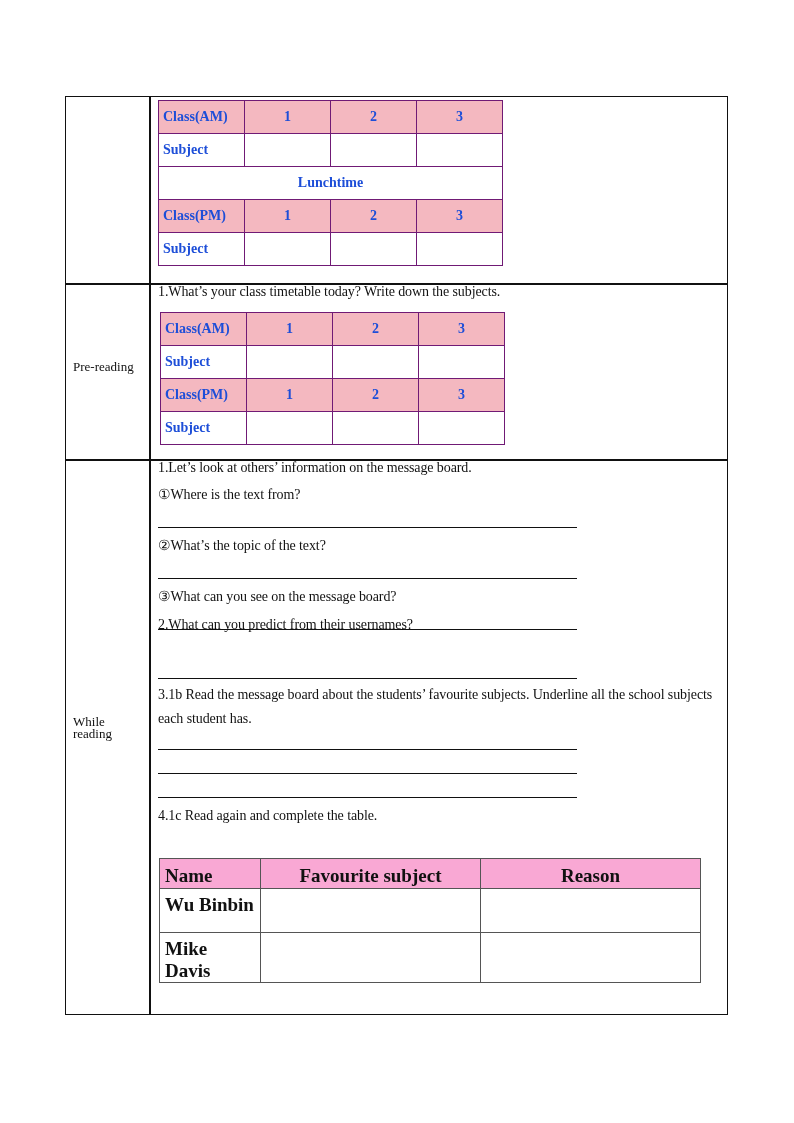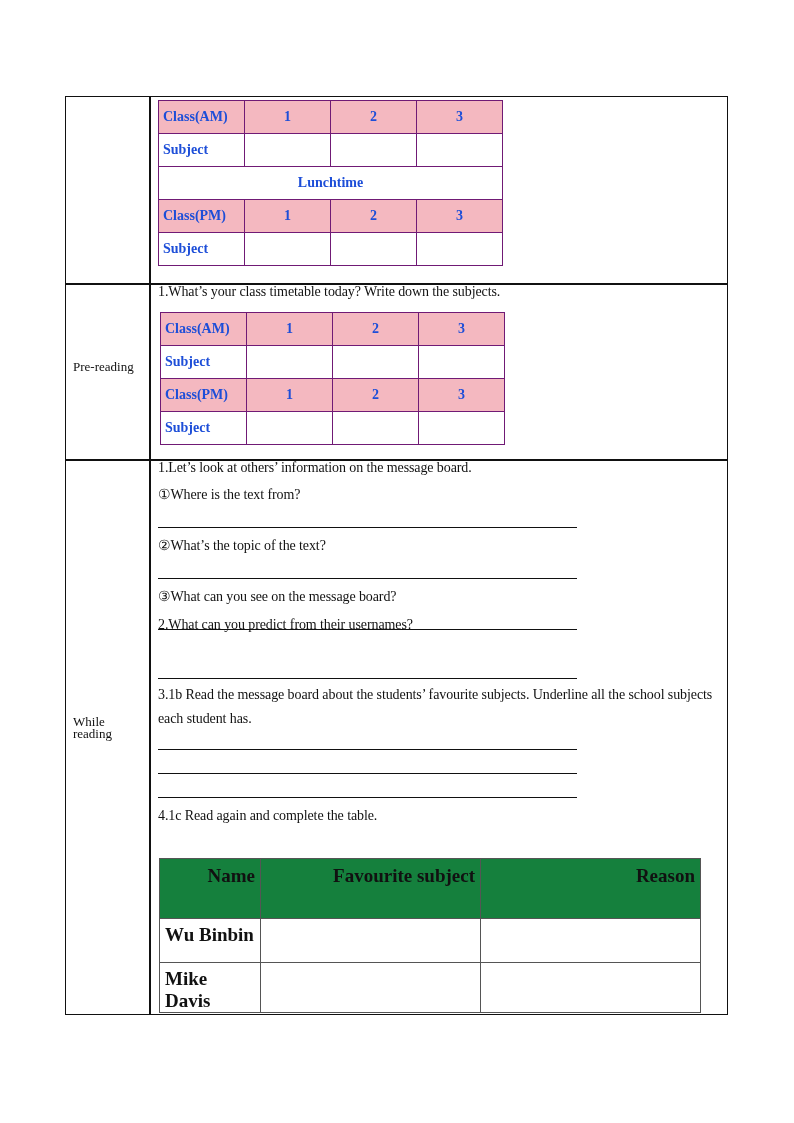--- a/index.html
+++ b/index.html
@@ -24,21 +24,21 @@
       color: #1d4ed8; vertical-align: middle;
     }
     table.tt td.pink { background: #f4b8c0; }
     table.tt td.c { text-align: center; }
 
     table.fav { position: absolute; border-collapse: collapse; table-layout: fixed; left: 159px; top: 858px; }
     table.fav td {
       border: 1px solid #555; padding: 0 5px; box-sizing: border-box;
       font-family: "Liberation Serif", serif; font-weight: bold; font-size: 19px; color: #111;
     }
-    table.fav tr.h td { background: #15803d; height: 60px; vertical-align: top; padding-top: 6px; text-align: right; }
+    table.fav tr.h td { background: #f9a8d4; height: 30px; vertical-align: top; padding-top: 6px; }
     table.fav tr.r td { height: 44px; vertical-align: top; padding-top: 5px; }
     table.fav td.c { text-align: center; }
   </style>
 </head>
 <body>
 
 <div class="outer"></div>
 <div class="vdiv"></div>
 <div class="hdiv" style="top:283px;"></div>
 <div class="hdiv" style="top:459px;"></div>

